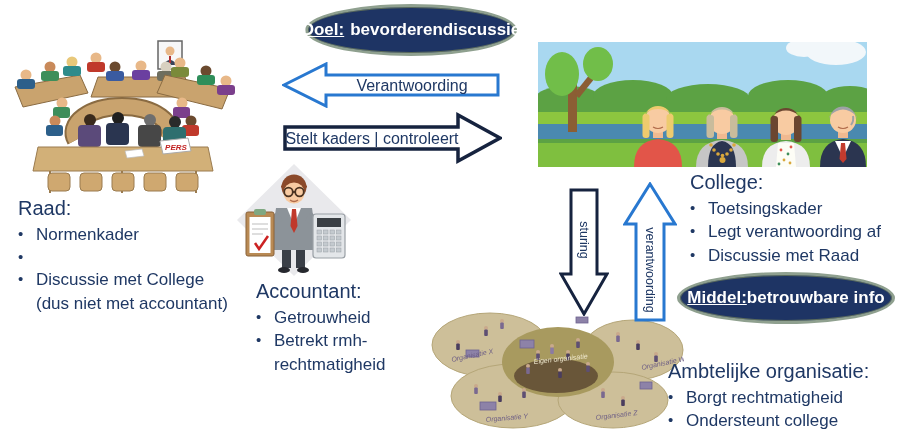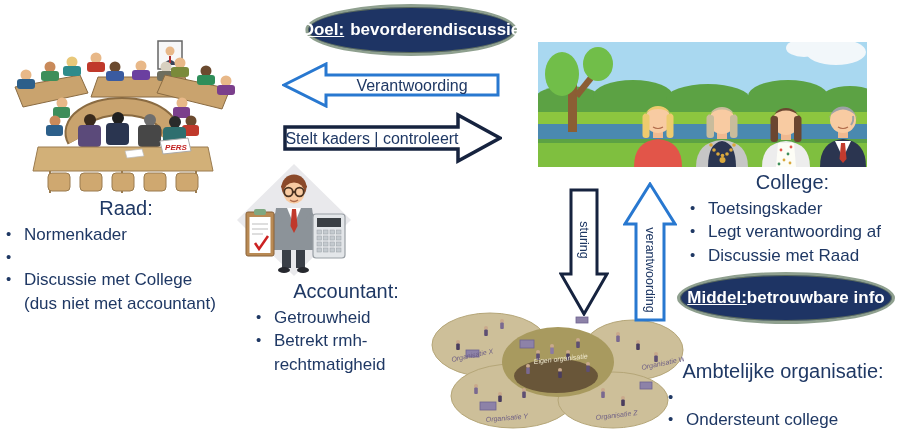--- a/index.html
+++ b/index.html
@@ -1,20 +1,20 @@
 <!DOCTYPE html>
 <html><head>
 <meta charset="utf-8">
 <style>
   html,body{margin:0;padding:0;background:#fff;}
   #slide{position:relative;width:900px;height:433px;background:#ffffff;overflow:hidden;
          font-family:"Liberation Sans",sans-serif;color:#1F3864;}
   .abs{position:absolute;}
   
-  .sec-h{font-size:20px;line-height:1.25;color:#1F3864;text-align:center;}
+  .sec-h{font-size:20px;line-height:1.25;color:#1F3864;}
   .bullets{margin-top:2px;}
   .b-row{display:flex;align-items:flex-start;font-size:17px;line-height:1.38;color:#1F3864;}
   .b-dot{width:18px;flex:0 0 18px;text-align:left;font-size:15px;padding-top:1px;}
   .b-txt{white-space:pre-line;}
   
   .oval{background:#1E3464;border:3px solid #8FA08F;border-radius:50%;
         display:flex;flex-direction:row;align-items:center;justify-content:center;
         color:#fff;font-weight:bold;box-shadow:0 0 0 1px #5a6a5a inset;}
   .oval .l1{display:flex;gap:6px;white-space:nowrap;}
   .ov-h{text-decoration:underline;}
@@ -109,21 +109,21 @@
 
     <g fill="#CFA870" stroke="#9A7B4F" stroke-width="1">
       <rect x="38" y="148" width="22" height="18" rx="4"></rect>
       <rect x="70" y="148" width="22" height="18" rx="4"></rect>
       <rect x="102" y="148" width="22" height="18" rx="4"></rect>
       <rect x="134" y="148" width="22" height="18" rx="4"></rect>
       <rect x="166" y="148" width="22" height="18" rx="4"></rect>
     </g>
   </svg>
 
-  <div class="abs" style="left:6px;top:196px;width:240px">
+  <div class="abs" style="left:18px;top:196px;width:240px">
     <div class="sec-h">Raad:</div>
     <div class="bullets">
       <div class="b-row">
           <span class="b-dot">•</span>
           <span class="b-txt">Normenkader</span>
         </div>
       <div class="b-row">
           <span class="b-dot">•</span>
         </div>
       <div class="b-row">
@@ -446,20 +446,21 @@
       <span class="ov-h">Middel:</span>
     </div>
     <div>betrouwbare info</div>
   </div>
 
   <div class="abs" style="left:668px;top:359px;width:230px">
     <div class="sec-h">Ambtelijke organisatie:</div>
     <div class="bullets">
       <div class="b-row">
           <span class="b-dot">•</span>
+          <span class="b-txt">Borgt rechtmatigheid</span>
         </div>
       <div class="b-row">
           <span class="b-dot">•</span>
           <span class="b-txt">Ondersteunt college</span>
         </div>
     </div>
   </div>
 
 </div>
 

